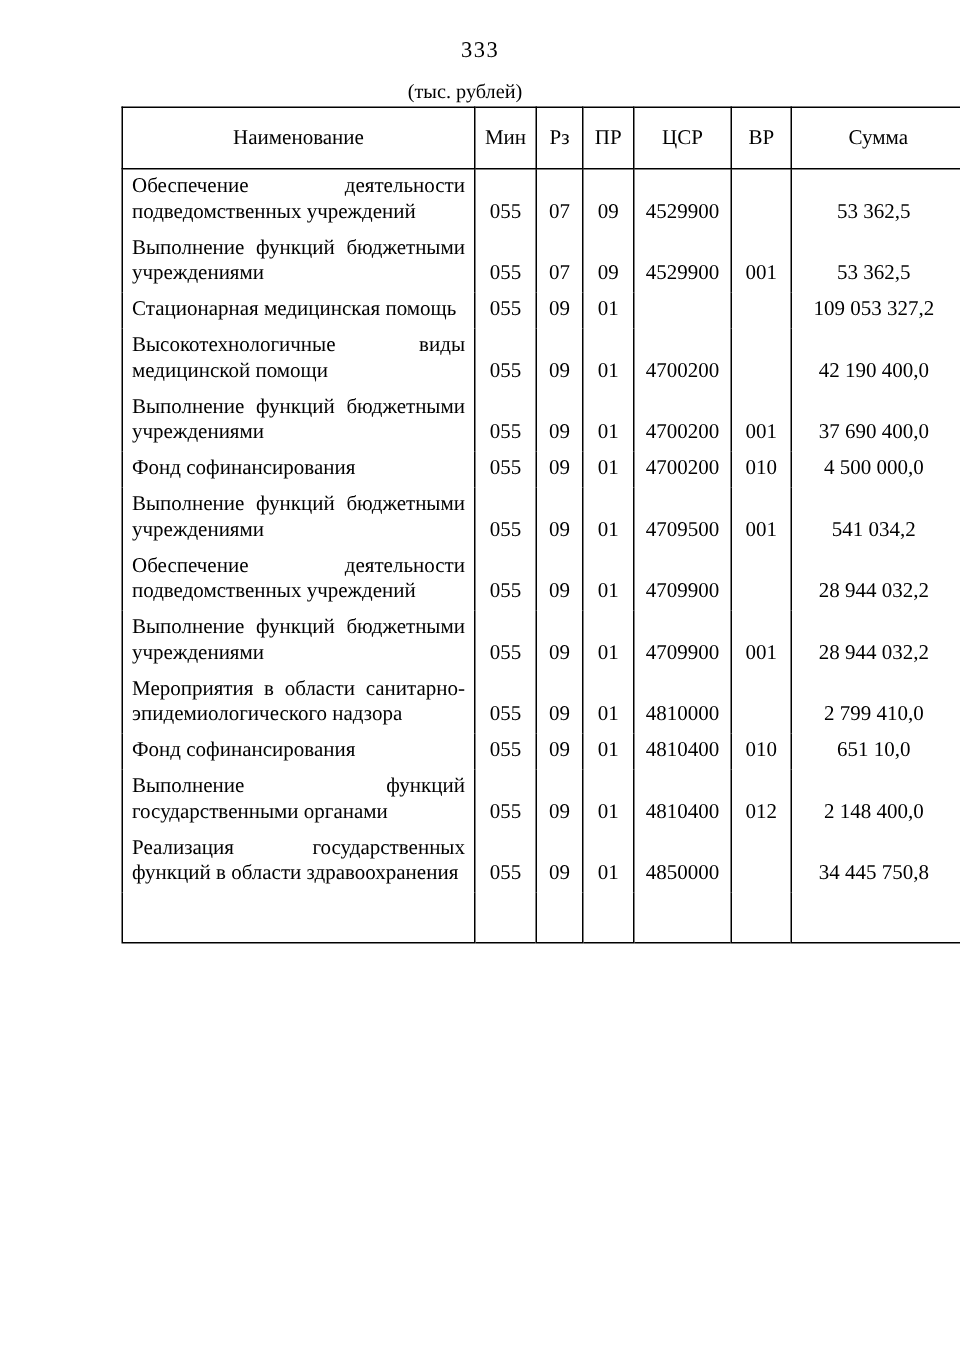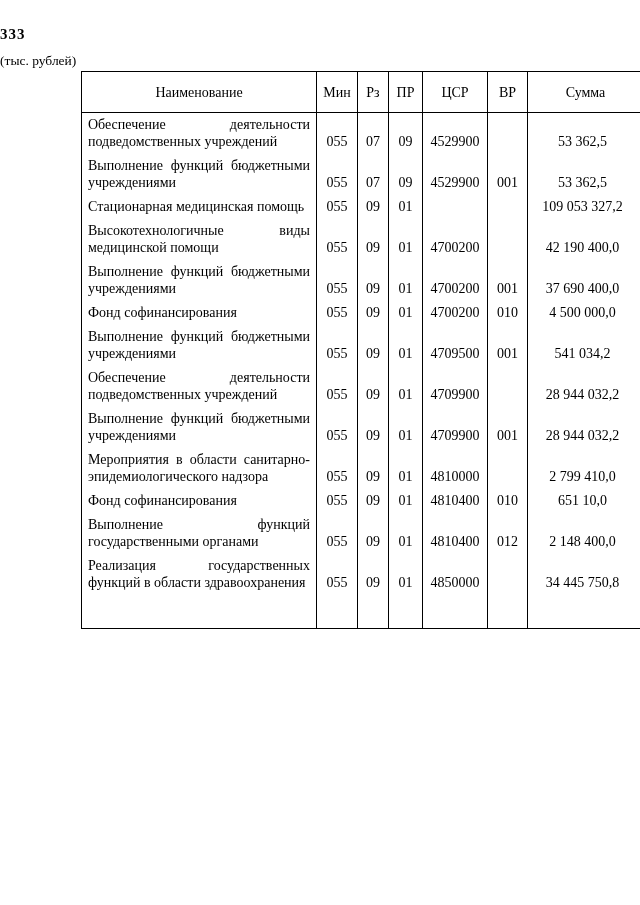--- a/index.html
+++ b/index.html
@@ -12,27 +12,27 @@
     width: 640px;
     height: 905px;
     background: #ffffff;
     color: #000000;
     font-family: "Liberation Serif", "DejaVu Serif", serif;
     font-size: 14px;
     box-sizing: border-box;
     overflow: hidden;
   }
   .page-number {
+    text-align: center;
     padding-top: 26px;
     font-size: 15px;
     letter-spacing: 1px;
-    font-weight: bold;
   }
   .units-note {
-    text-align: left;
+    text-align: center;
     padding-right: 20px;
     margin-top: 10px;
     margin-bottom: 2px;
     font-size: 13.5px;
   }
   table.budget {
     border-collapse: collapse;
     table-layout: fixed;
     margin-left: 81px;
     width: 537px;

